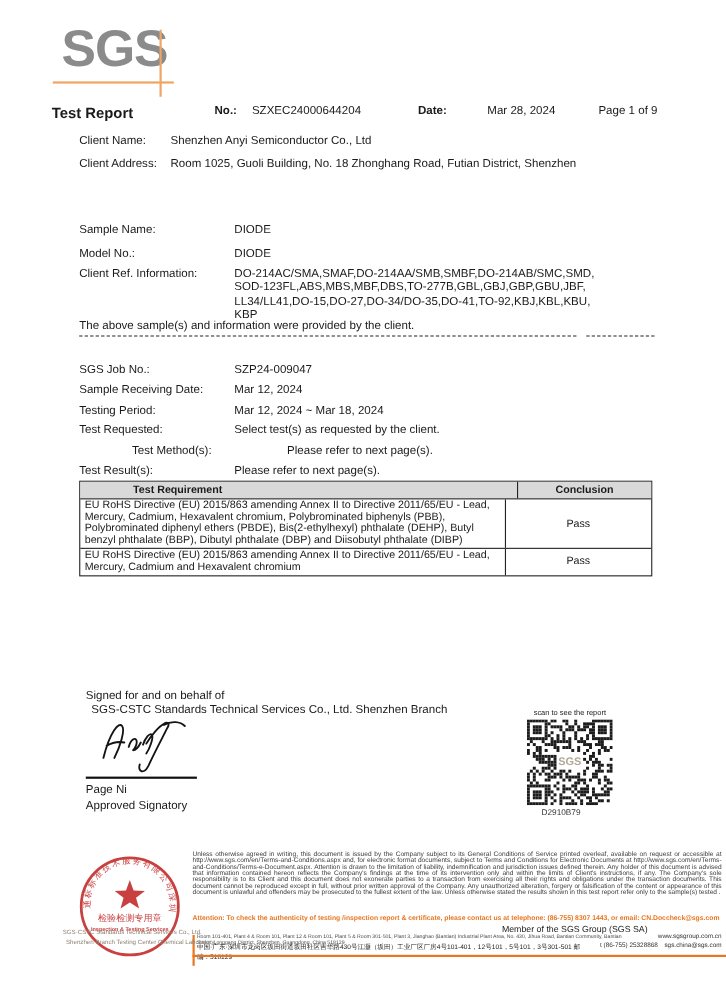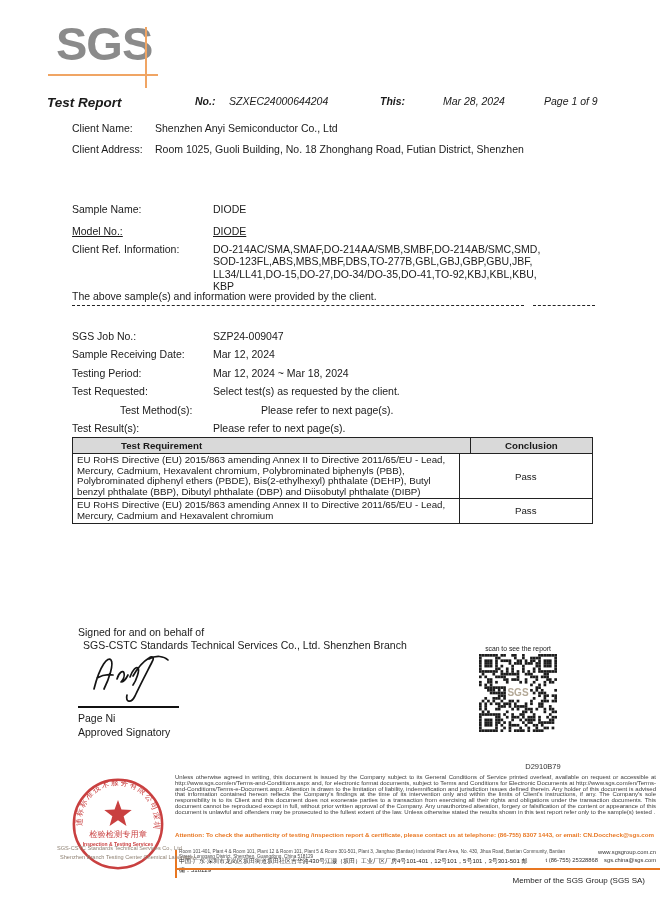--- a/index.html
+++ b/index.html
@@ -7,21 +7,21 @@
     font-family:"Liberation Sans","DejaVu Sans",sans-serif; color:#1a1a1a; }
   .abs { position:absolute; }
   .page { position:relative; width:660px; height:900px; background:#fff; }
 
   
   .logo-text { left:56px; top:16px; font-size:47px; font-weight:bold; color:#8b8b8b; letter-spacing:-1px; }
   .logo-hline { left:48px; top:74px; width:110px; height:2px; background:#f0a564; }
   .logo-vline { left:145px; top:27px; width:2px; height:61px; background:#f0a564; }
 
   
-  .title-row { left:0; top:95px; width:628px; height:18px;font-style:italic; }
+  .title-row { left:0; top:95px; width:628px; height:18px; }
   .title-row span { position:absolute; top:0; font-size:10.5px; }
   .tr-title { left:47px; font-size:13.5px !important; font-weight:bold; }
   .tr-nolab { left:195px; font-weight:bold; }
   .tr-noval { left:229px; }
   .tr-datelab { left:380px; font-weight:bold; }
   .tr-dateval { left:417px;padding-left:26px; }
   .tr-page { left:544px; }
 
   .lv { display:flex; font-size:10.5px; line-height:13px; }
   .lv .lab { flex:0 0 auto; }
@@ -46,70 +46,70 @@
   .sig1 { left:78px; top:626px; font-size:10.5px; }
   .sig2 { left:83px; top:639px; font-size:10.5px; }
   .sig-svg { left:88px; top:651px; }
   .sig-line { left:78px; top:706px; width:101px; height:1.6px; background:#111; }
   .sig-name { left:78px; top:712px; font-size:10.5px; }
   .sig-title { left:78px; top:726px; font-size:10.5px; }
 
   
   .qr-caption { left:462px; top:645px; width:112px; text-align:center; font-size:6.8px; color:#222; }
   .qr-svg { left:479px; top:654px; }
-  .qr-code-text { left:487px; top:734px; width:112px; text-align:center; font-size:7.5px; color:#333;margin-top:28px; }
+  .qr-code-text { left:454px; top:734px; width:112px; text-align:center; font-size:7.5px; color:#333; }
 
   
   .stamp-svg { left:70px; top:776px; opacity:.92; }
   .company1 { left:57px; top:845px; font-size:5.6px; color:#8f8274; z-index:1; }
   .company2 { left:60px; top:854px; font-size:5.6px; color:#8f8274; z-index:1; }
   .legal { left:175px; top:775px; width:481px; font-size:6px; line-height:5.8px; color:#3d3d3d; text-align:justify; }
   .attention { left:175px; top:832px; width:481px; font-size:6.2px; line-height:6.8px; font-weight:bold; color:#e87722; }
   .addr-row1 { left:179px; top:849px; width:477px; display:flex; justify-content:space-between; align-items:flex-start; }
   .addr-en { font-size:4.7px; color:#4a4a4a; width:392px; }
   .addr-web { font-size:5.8px; color:#333; }
   .addr-row2 { left:179px; top:857px; width:477px; display:flex; justify-content:space-between; align-items:flex-start; }
   .addr-cn { font-size:6px; color:#222; width:358px; }
   .addr-right { font-size:5.8px; color:#333; display:flex; gap:6px; }
   .foot-vline { left:175px; top:850px; width:1.6px; height:28px; background:#e87722; }
   .foot-hline { left:175px; top:868px; width:485px; height:1.6px; background:#e87722; }
-  .member { left:400px; top:876px; width:245px; text-align:right; font-size:8px; color:#222; }
+  .member { left:400px; top:840px; width:245px; text-align:center; font-size:8px; color:#222; }
 </style>
 </head>
 <body>
 
 <div class="page">
 
   <div class="abs logo-text">SGS</div>
   <div class="abs logo-hline"></div>
   <div class="abs logo-vline"></div>
 
   <div class="abs title-row">
     <span class="tr-title">Test Report</span>
     <span class="tr-nolab">No.:</span>
     <span class="tr-noval">SZXEC24000644204</span>
-    <span class="tr-datelab">This:</span>
+    <span class="tr-datelab">Date:</span>
     <span class="tr-dateval">Mar 28, 2024</span>
     <span class="tr-page">Page 1 of 9</span>
   </div>
 
   <div class="abs lv cl-row" style="left:72px; top:122px;">
     <span class="lab">Client Name:</span>
     <span class="val">Shenzhen Anyi Semiconductor Co., Ltd</span>
   </div>
   <div class="abs lv cl-row" style="left:72px; top:143px;">
     <span class="lab">Client Address:</span>
     <span class="val">Room 1025, Guoli Building, No. 18 Zhonghang Road, Futian District, Shenzhen</span>
   </div>
 
   <div class="abs lv wide-lab" style="left:72px; top:203px;">
     <span class="lab">Sample Name:</span>
     <span class="val">DIODE</span>
   </div>
-  <div class="abs lv wide-lab" style="left:72px; top:225px;text-decoration:underline;">
+  <div class="abs lv wide-lab" style="left:72px; top:225px;">
     <span class="lab">Model No.:</span>
     <span class="val">DIODE</span>
   </div>
   <div class="abs lv wide-lab" style="left:72px; top:243px; line-height:12.3px;">
     <span class="lab">Client Ref. Information:</span>
     <span class="val">DO-214AC/SMA,SMAF,DO-214AA/SMB,SMBF,DO-214AB/SMC,SMD,
 SOD-123FL,ABS,MBS,MBF,DBS,TO-277B,GBL,GBJ,GBP,GBU,JBF,
 LL34/LL41,DO-15,DO-27,DO-34/DO-35,DO-41,TO-92,KBJ,KBL,KBU,
 KBP</span>
   </div>

